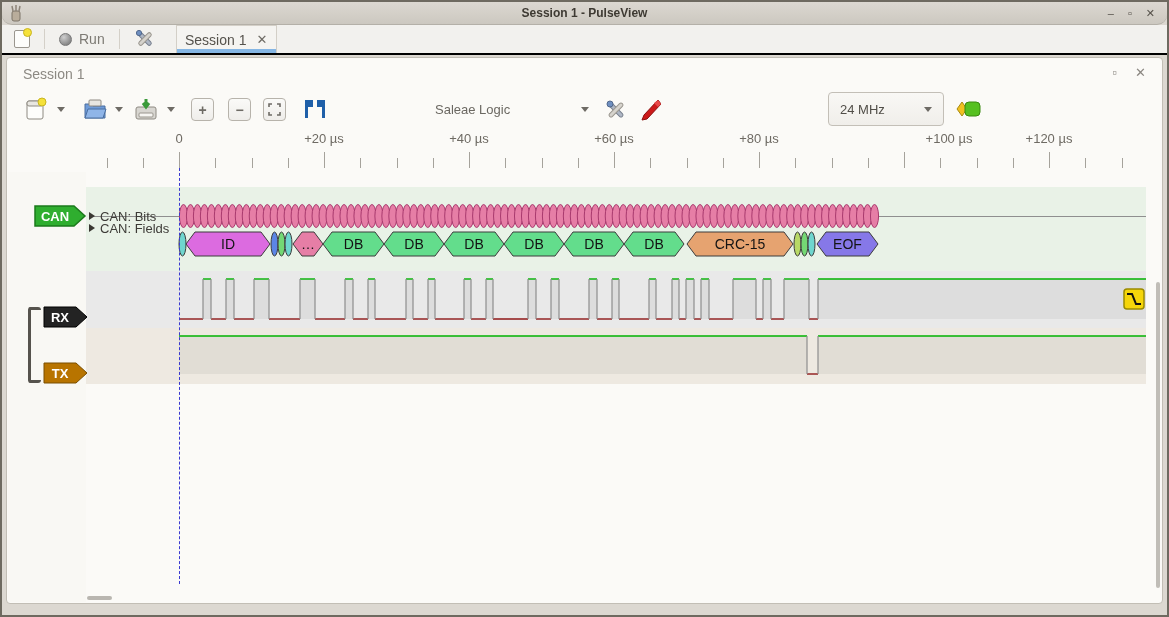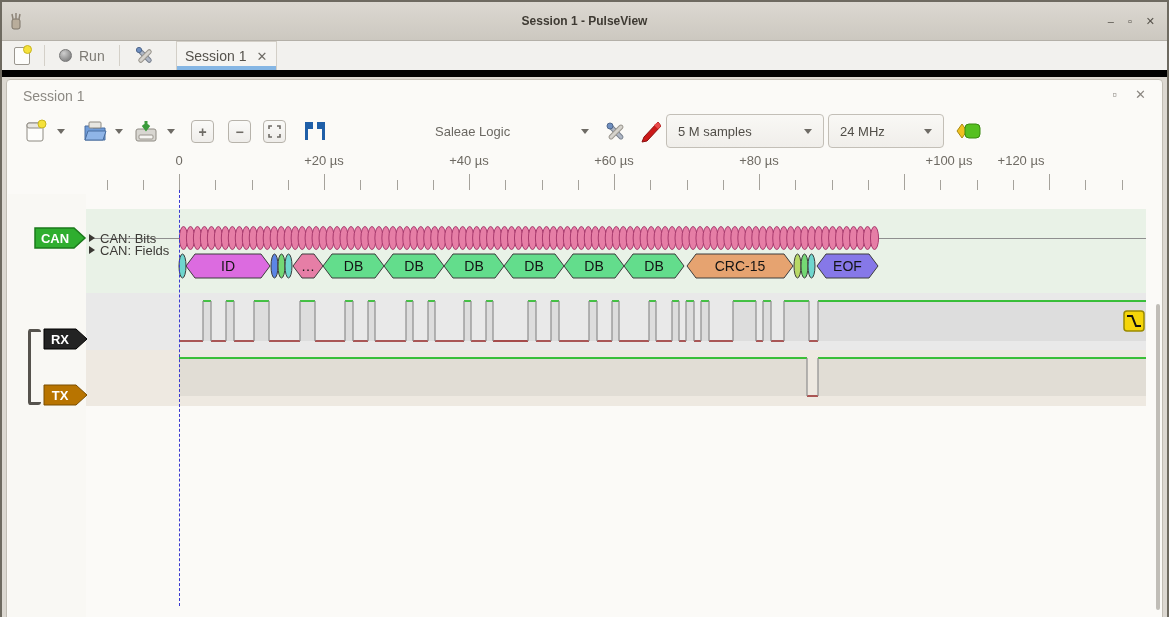--- a/index.html
+++ b/index.html
@@ -3,32 +3,32 @@
 <meta charset="utf-8">
 <style>
   * { box-sizing: border-box; margin: 0; padding: 0; }
   html,body { width:1169px; height:617px; overflow:hidden; }
   body { font-family:"Liberation Sans", sans-serif; }
 
   .window { position:relative; width:1169px; height:617px;
             border:2px solid #6e6a60; background:#dcd8d1; }
 
   
-  .titlebar { position:relative; height:39px;
+  .titlebar { position:relative; height:23px;
               background:linear-gradient(#dcd8d1,#ccc8c0);
               border-bottom:1px solid #b4b0a8;
-              display:flex; align-items:center; }
+              display:flex; align-items:center;border-radius:10px; }
   .titlebar .app-ico { margin-left:5px; }
   .title-text { position:absolute; left:0; right:0; text-align:center;
                 font-size:12px; font-weight:bold; color:#3e3a33; }
   .win-controls { margin-left:auto; display:flex; gap:14px; padding-right:12px; z-index:2; }
   .win-controls span { font-size:11px; color:#55514a; cursor:default; line-height:1; }
 
   
-  .main-toolbar { height:36px; background:#f2f1ee; border-bottom:7px solid #000000;
+  .main-toolbar { height:30px; background:#f2f1ee; border-bottom:2px solid #000000;
                   display:flex; align-items:stretch; }
   .tb-btn { display:flex; align-items:center; gap:7px; padding:0 12px; color:#7d7a74;
             font-size:14px; }
   .tb-sep { width:1px; background:#d4d0c8; margin:4px 2px; }
   .newdoc { width:16px; height:18px; background:#fdfdfb; border:1px solid #9a968e;
             border-radius:2px; position:relative; }
   .newdoc::after { content:""; position:absolute; right:-3px; top:-3px; width:7px; height:7px;
                    border-radius:50%; background:#f5e13a; border:1px solid #c8b520; }
   .run-circle { width:13px; height:13px; border-radius:50%;
                 background:radial-gradient(circle at 35% 30%, #cfcfcf, #8a8a8a 70%, #6f6f6f);
@@ -207,44 +207,40 @@
         </svg>
       </div>
 
       <div class="abs icon-btn" style="left:632px; top:40px;">
         <svg width="22" height="24">
           <polygon points="19,2 22,6 8,21 3,22 5,17" fill="#cc1a1a" stroke="#8a0f0f"></polygon>
           <polygon points="15,5 19,9 22,6 19,2" fill="#e84a4a"></polygon>
         </svg>
       </div>
 
-      <div class="abs combo" style="left:659px; top:34px; width:158px;">
-        <span>5 M samples</span>
-        <span class="drop-arrow"></span>
-      </div>
       <div class="abs combo" style="left:821px; top:34px; width:116px;text-align:right;">
         <span>24 MHz</span>
         <span class="drop-arrow"></span>
       </div>
 
       <div class="abs icon-btn" style="left:949px; top:42px;">
         <svg width="26" height="18">
           <polygon points="6,2 11,9 6,16 1,9" fill="#f0c020" stroke="#a88a10"></polygon>
           <rect x="9" y="2" width="15" height="14" rx="4" fill="#56c020" stroke="#3a8a10"></rect>
         </svg>
       </div>
 
       <div id="ruler">
           <div class="ruler-label" style="left: 172px;">0</div>
           <div class="ruler-label" style="left: 317px;">+20 µs</div>
           <div class="ruler-label" style="left: 462px;">+40 µs</div>
           <div class="ruler-label" style="left: 607px;">+60 µs</div>
           <div class="ruler-label" style="left: 752px;">+80 µs</div>
           <div class="ruler-label" style="left: 897px; margin-left: 45px;">+100 µs</div>
-          <div class="ruler-label" style="left: 1014px;">+120 µs</div>
+          <div class="ruler-label" style="left: 1042px;">+120 µs</div>
           <div class="tick minor" style="position: absolute; left: 99.5px;"></div>
           <div class="tick minor" style="position: absolute; left: 135.75px;"></div>
           <div class="tick major" style="position: absolute; left: 172px;"></div>
           <div class="tick minor" style="position: absolute; left: 208.25px;"></div>
           <div class="tick minor" style="position: absolute; left: 244.5px;"></div>
           <div class="tick minor" style="position: absolute; left: 280.75px;"></div>
           <div class="tick major" style="position: absolute; left: 317px;"></div>
           <div class="tick minor" style="position: absolute; left: 353.25px;"></div>
           <div class="tick minor" style="position: absolute; left: 389.5px;"></div>
           <div class="tick minor" style="position: absolute; left: 425.75px;"></div>

